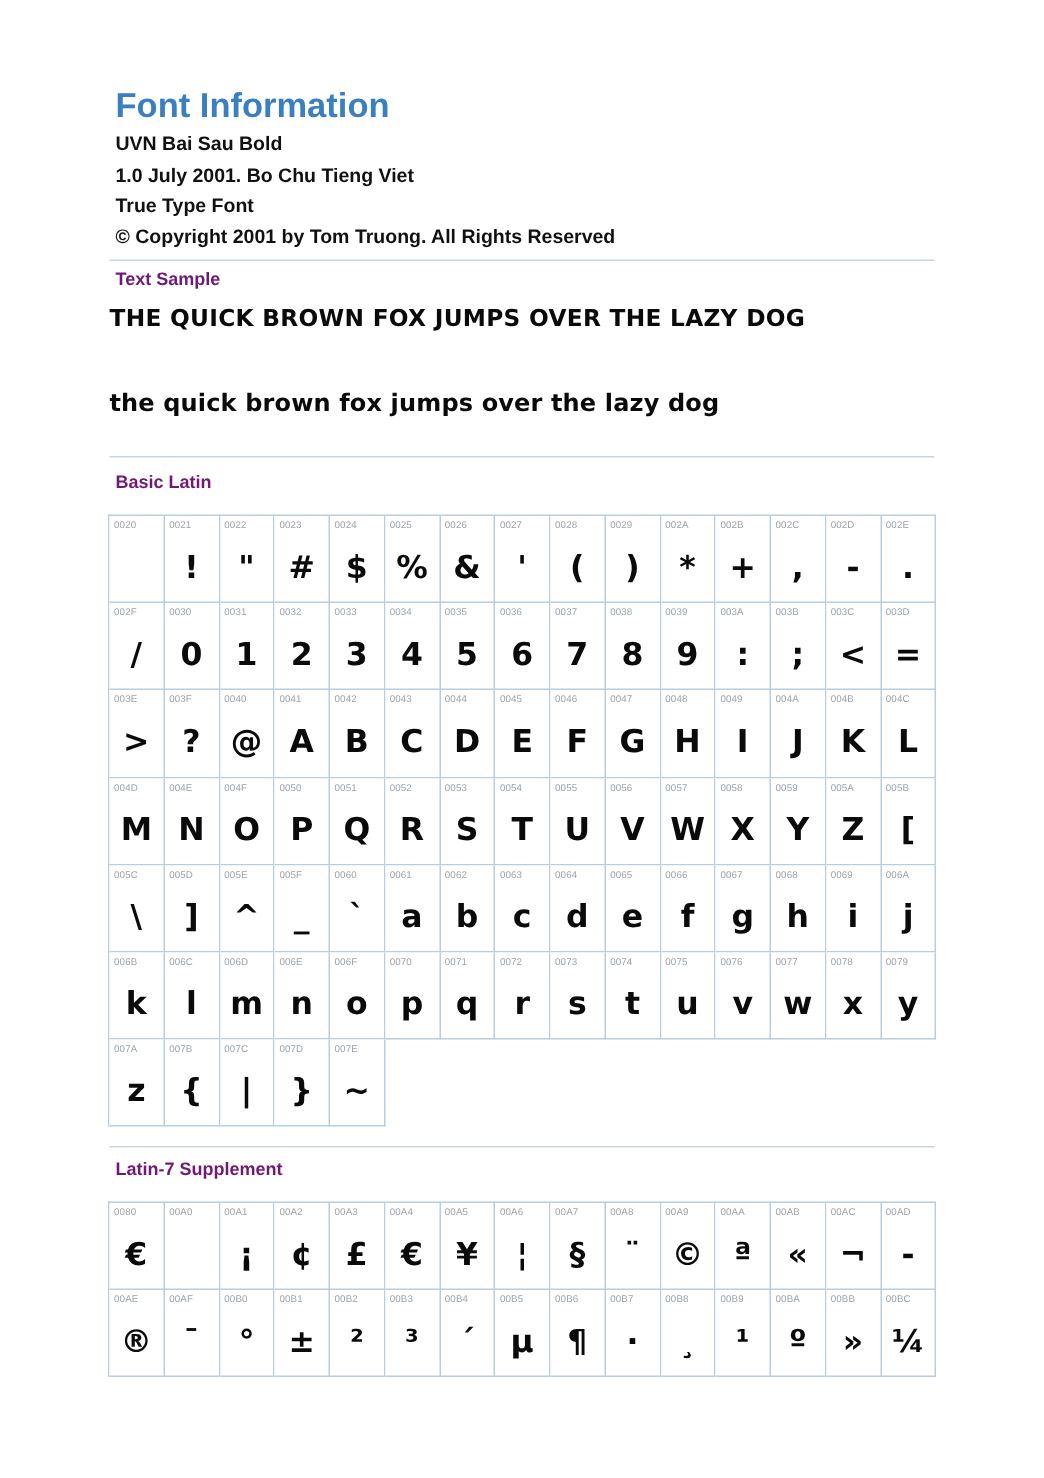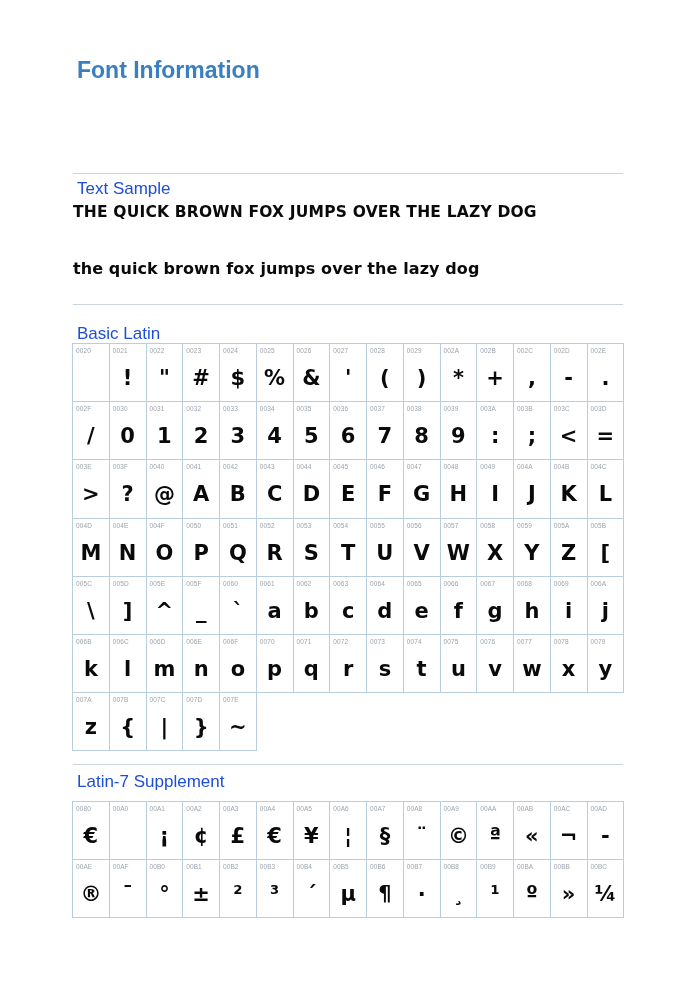--- a/index.html
+++ b/index.html
@@ -3,43 +3,49 @@
 <meta charset="utf-8">
 <style>
   html, body { margin: 0; padding: 0; background: #ffffff; }
   body { width: 696px; height: 985px; position: relative; overflow: hidden;
          font-family: "Liberation Sans", sans-serif; color: #111; }
   .page { position: absolute; left: 0; top: 0; width: 696px; height: 985px; }
   .title { position: absolute; left: 77px; top: 57px; font-size: 23px; font-weight: bold; color: #3a7fbf; margin: 0; letter-spacing: 0px; text-align: right; }
   .meta { position: absolute; left: 77px; top: 86px; font-size: 13px; font-weight: bold; line-height: 20.5px; color: #111; }
   .meta div { white-space: nowrap; }
   .rule { position: absolute; left: 73px; width: 550px; height: 1px; background: #c9d5de; }
-  .section-h { position: absolute; left: 77px; font-size: 17px; font-weight: normal; color: #1d4ed8; margin: 0; }
+  .section-h { position: absolute; left: 77px; font-size: 12px; font-weight: bold; color: #701a75; margin: 0; }
   .sample { position: absolute; left: 73px; width: 550px; text-align: left; font-family: "DejaVu Sans", sans-serif; font-weight: bold; color: #0a0a0a; white-space: nowrap; }
   .sample.upper { top: 203px; font-size: 15.5px; letter-spacing: 0.2px; }
   .sample.lower { top: 259px; font-size: 16px; letter-spacing: 0.1px; }
   .grid { position: absolute; left: 72px; display: grid; grid-template-columns: repeat(15, 36.75px); grid-auto-rows: 58.2px;
           border-top: 1px solid #b8cddd; border-left: 1px solid #b8cddd; }
   .cell { position: relative; border-right: 1px solid #b8cddd; border-bottom: 1px solid #b8cddd; box-sizing: border-box; background: #fff; }
   .code { position: absolute; left: 3px; top: 3px; font-size: 6.5px; color: #9aa4ad; letter-spacing: 0.1px; }
   .glyph { position: absolute; left: 0; right: 0; top: 19px; text-align: center; font-family: "DejaVu Sans", sans-serif; font-weight: bold; font-size: 21px; color: #0a0a0a; line-height: 30px; }
 </style>
 </head>
 <body>
 
 <div class="page">
   <h1 class="title">Font Information</h1>
+  <div class="meta">
+    <div>UVN Bai Sau Bold</div>
+    <div>1.0 July 2001. Bo Chu Tieng Viet</div>
+    <div>True Type Font</div>
+    <div>© Copyright 2001 by Tom Truong. All Rights Reserved</div>
+  </div>
 
   <div class="rule" style="top:173px"></div>
   <h2 class="section-h" style="top:179px">Text Sample</h2>
   <div class="sample upper">THE QUICK BROWN FOX JUMPS OVER THE LAZY DOG</div>
   <div class="sample lower">the quick brown fox jumps over the lazy dog</div>
 
   <div class="rule" style="top:304px"></div>
-  <h2 class="section-h" style="top:324px">Basic Latin</h2>
+  <h2 class="section-h" style="top:314px">Basic Latin</h2>
   <div class="grid" id="grid-basic" style="top:343px">
       <div class="cell">
         <span class="code">0020</span>
         <span class="glyph"></span>
       </div>
       <div class="cell">
         <span class="code">0021</span>
         <span class="glyph">!</span>
       </div>
       <div class="cell">

